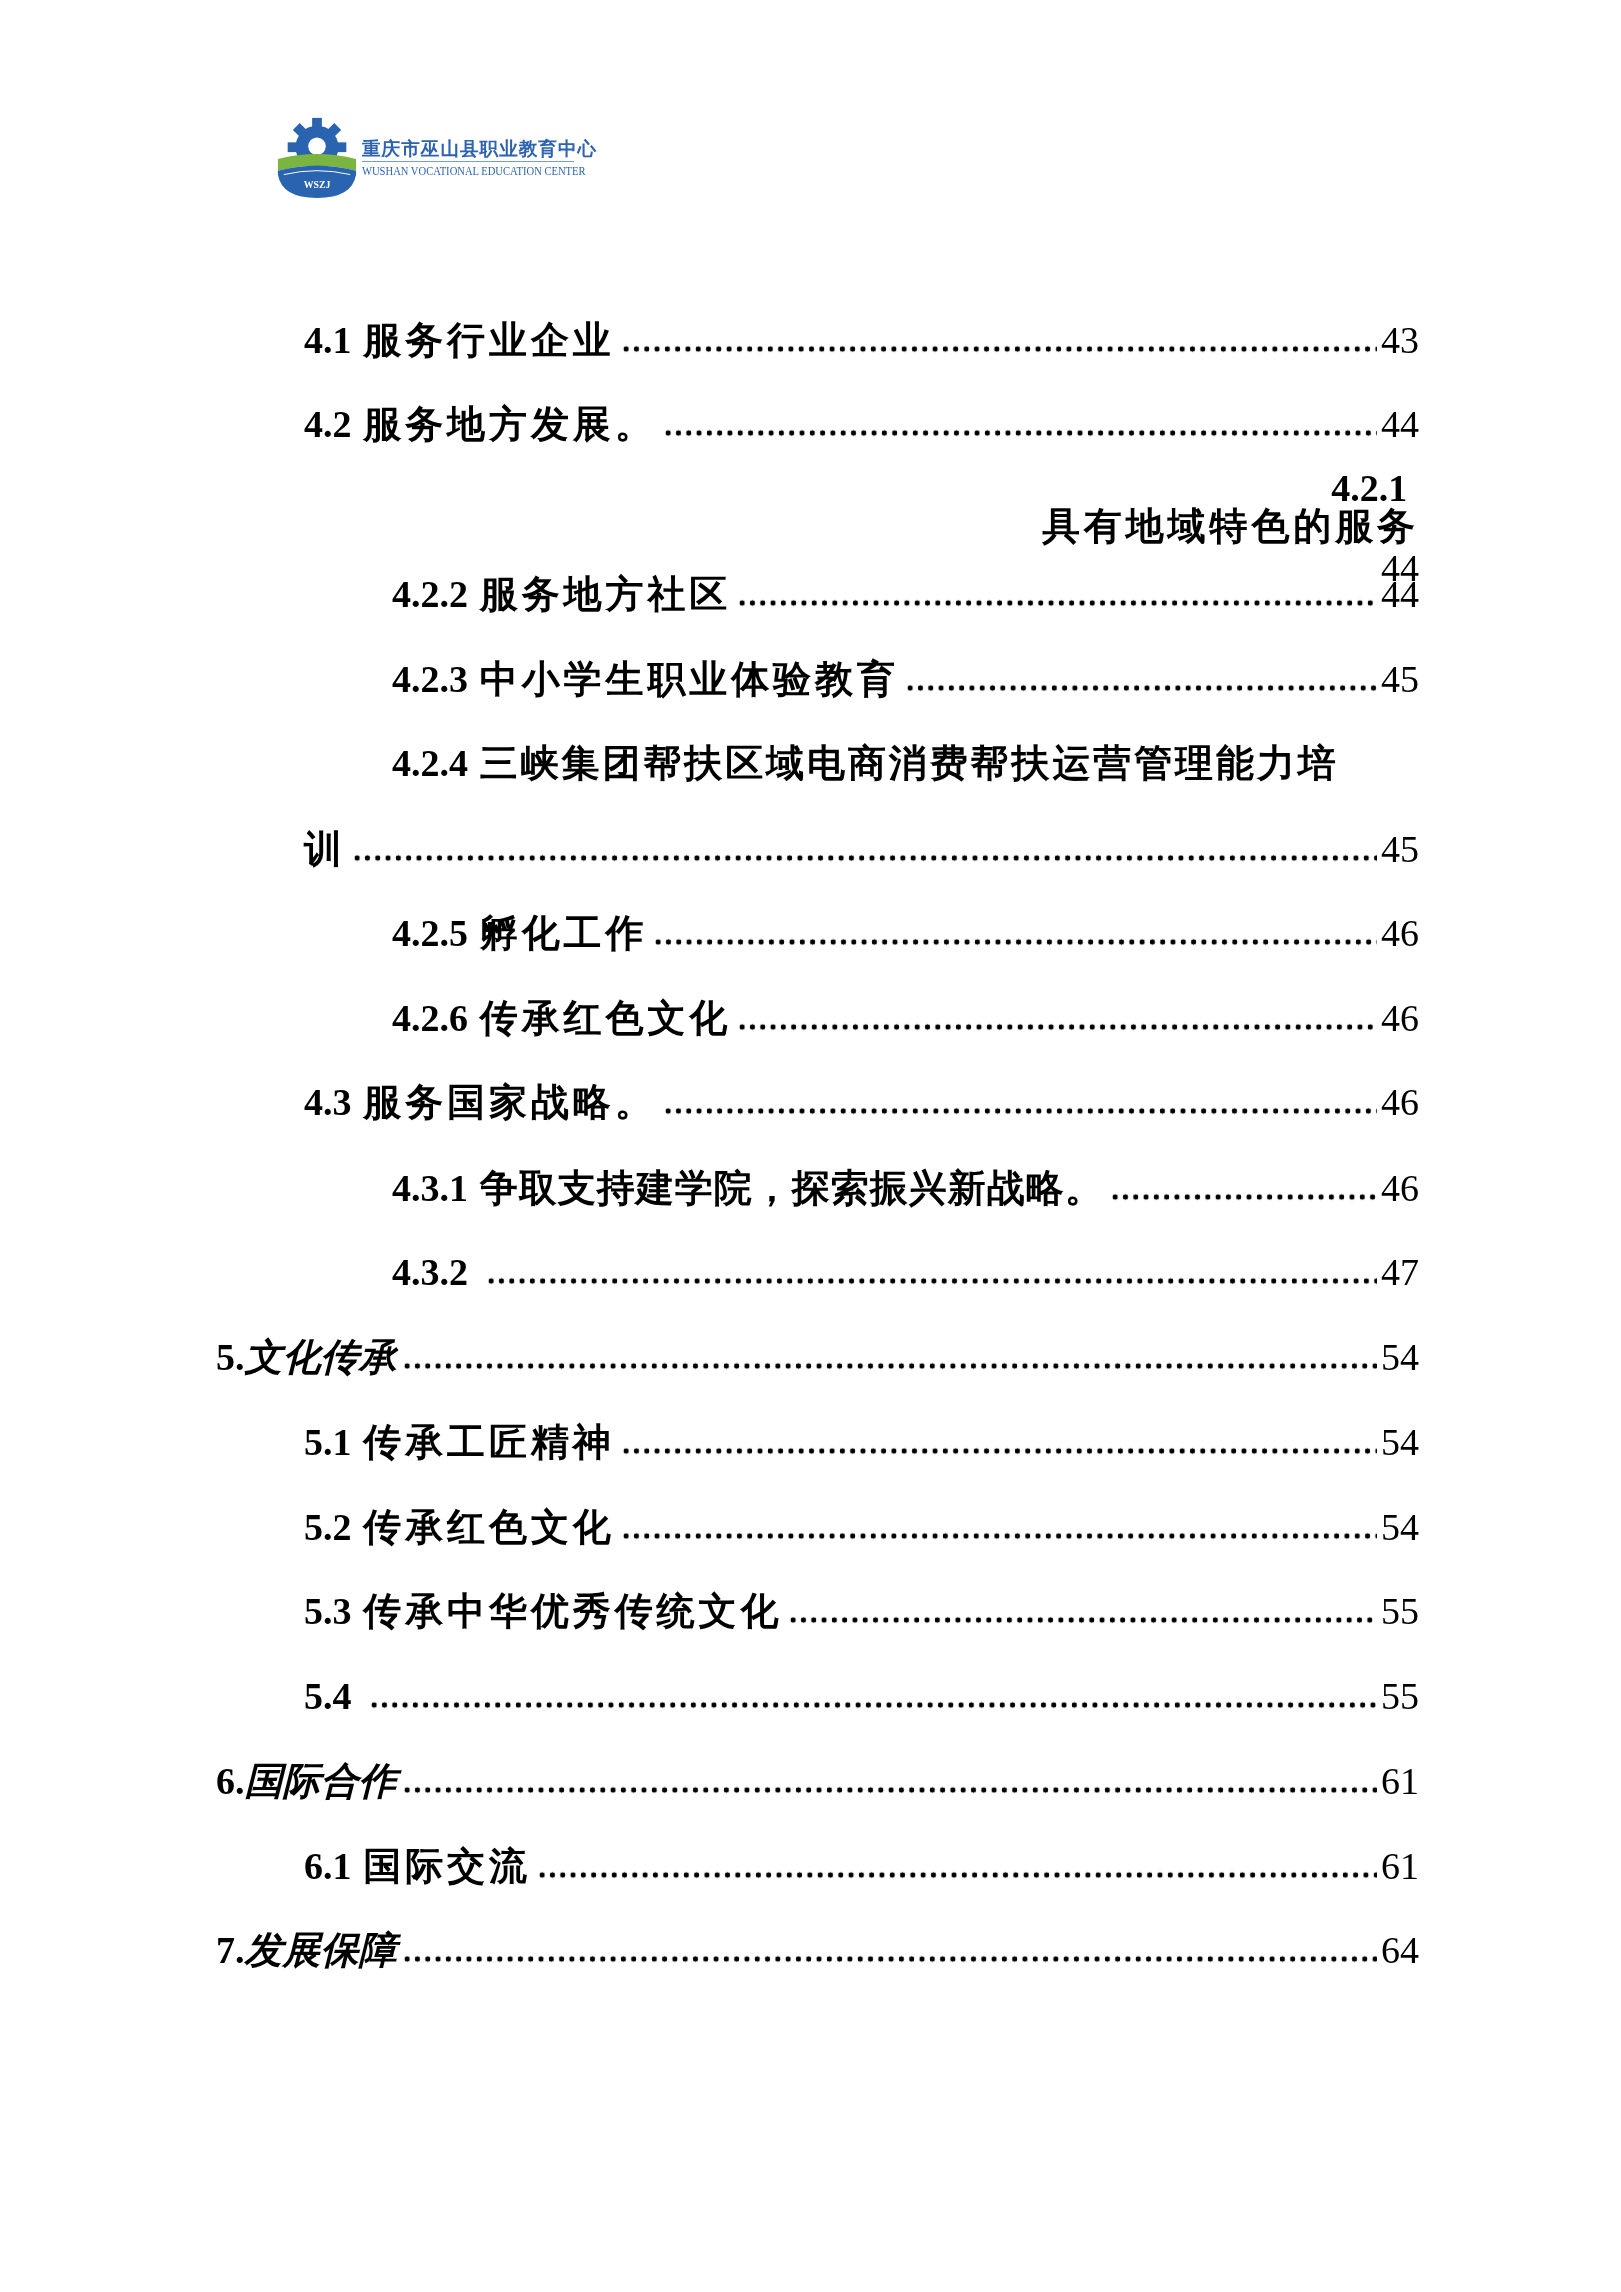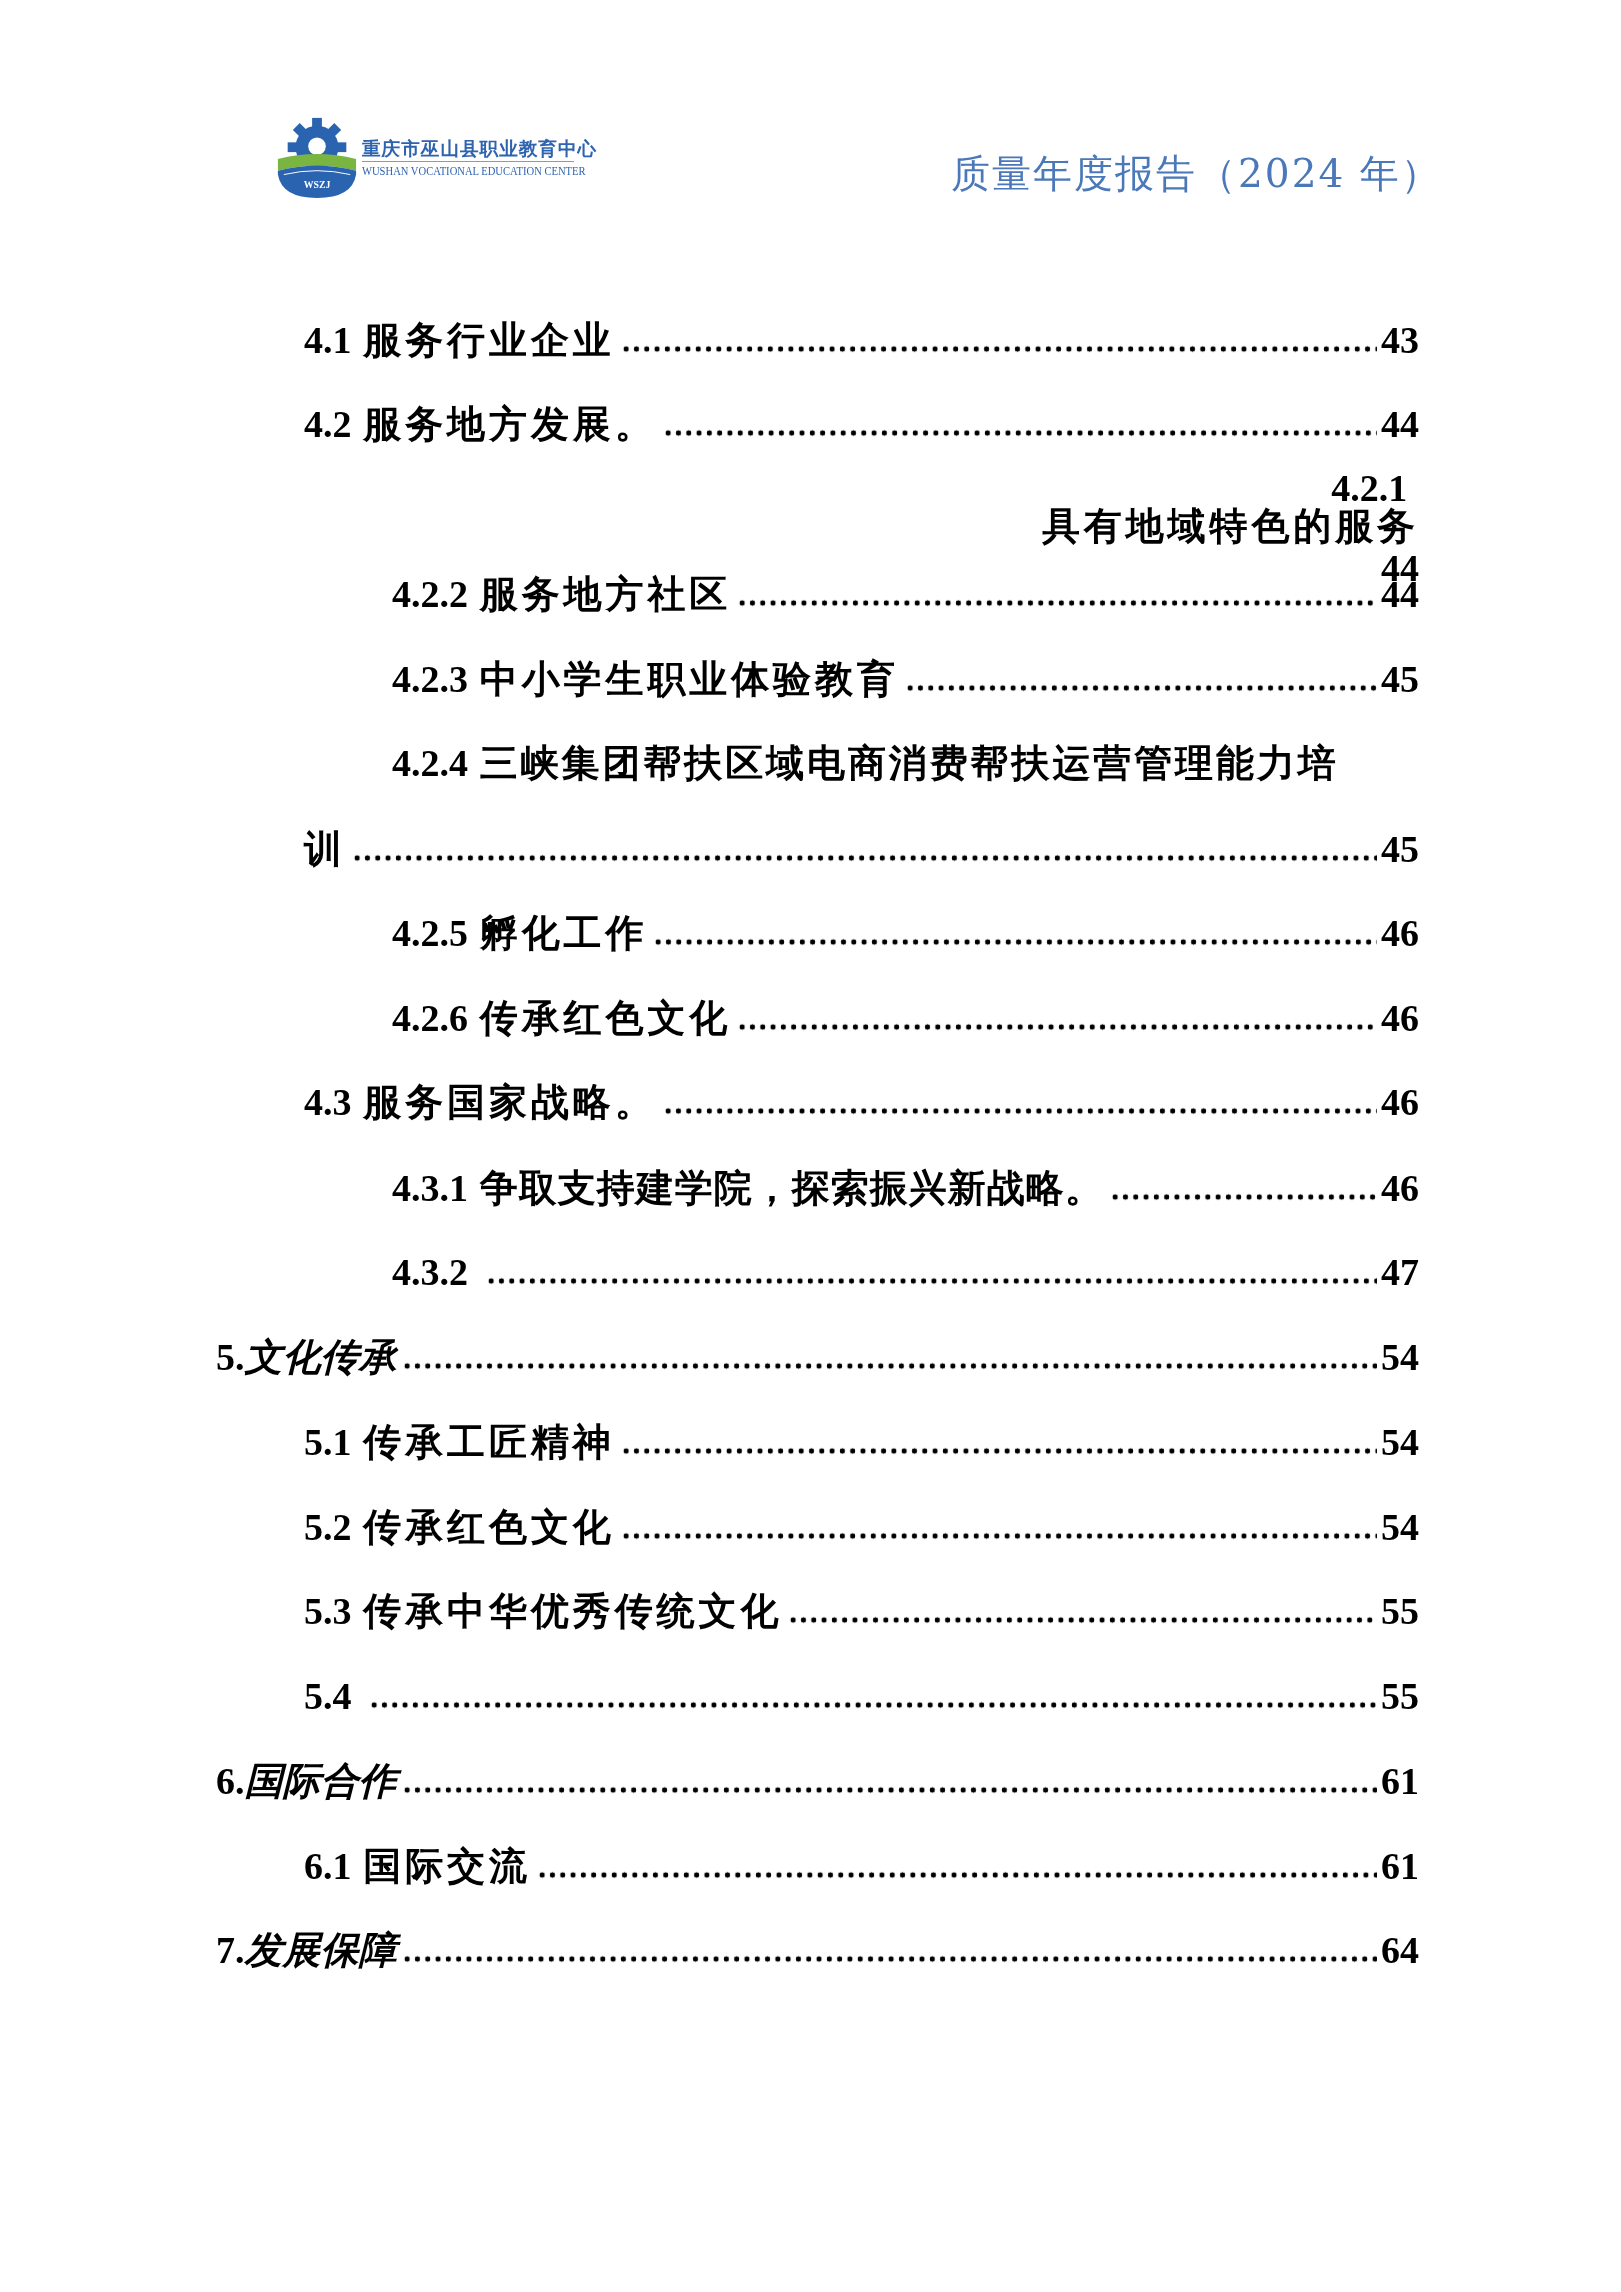--- a/index.html
+++ b/index.html
@@ -19,21 +19,21 @@
   .toc { position:absolute; left:0; top:0; width:1621px; }
   .row { position:absolute; right:202px; height:59px; display:flex; align-items:flex-end;
          font-weight:bold; font-size:38px; line-height:1; white-space:nowrap; }
   .row .num { font-family:Liberation Serif, serif; font-weight:bold; margin-right:11.8px; }
   .row .title { font-family:"DejaVu Serif", serif; font-weight:bold; letter-spacing:3.9px; }
   .row.l1 .title { font-family:"DejaVu Sans", sans-serif; letter-spacing:0;font-style:italic; }
   .row.l1 .num { margin-right:0; }
   .row .leader { flex:1; overflow:hidden; margin:0 3.9px 3.9px 5.9px; height:11.8px;
                  background-image:radial-gradient(circle, #000 2.5px, transparent 2.9px);
                  background-size:10.3px 11.8px; background-repeat:repeat-x; background-position:left center; }
-  .row .page { font-family:"Liberation Serif", serif; font-weight:bold; }
+  .row .page { font-family:"Liberation Serif", serif; font-weight:normal; }
   .row.wrap-top { height:59px; }
 </style>
 </head>
 <body>
 
 <div class="header">
   <div class="logo">
     <svg class="logo-mark" viewBox="0 0 88 88">
 
       <g fill="#2a64b0">
@@ -49,21 +49,20 @@
       <path d="M4 46 Q44 36 84 46 L84 58 Q44 48 4 58 Z" fill="#7ab542"></path>
 
       <path d="M4 58 Q44 48 84 58 L84 62 Q80 86 44 86 Q8 86 4 62 Z" fill="#2a64b0"></path>
       <path d="M10 62 Q44 54 78 62" stroke="#ffffff" stroke-width="1" fill="none"></path>
       <text x="44" y="76" text-anchor="middle" font-size="10" font-weight="bold" fill="#ffffff" font-family="Liberation Serif, serif">WSZJ</text>
     </svg>
     <div class="logo-cn">重庆市巫山县职业教育中心</div>
     <div class="logo-rule"></div>
     <div class="logo-en">WUSHAN  VOCATIONAL EDUCATION CENTER</div>
   </div>
-  <div class="report-title">质量年度报告（2024 年）</div>
 </div>
 
 <div class="toc">
 
   <div class="row l2" style="left:304px; top:300px;">
     <span class="num">4.1</span>
     <span class="title">服务行业企业</span>
     <span class="leader"></span>
     <span class="page">43</span>
   </div>

